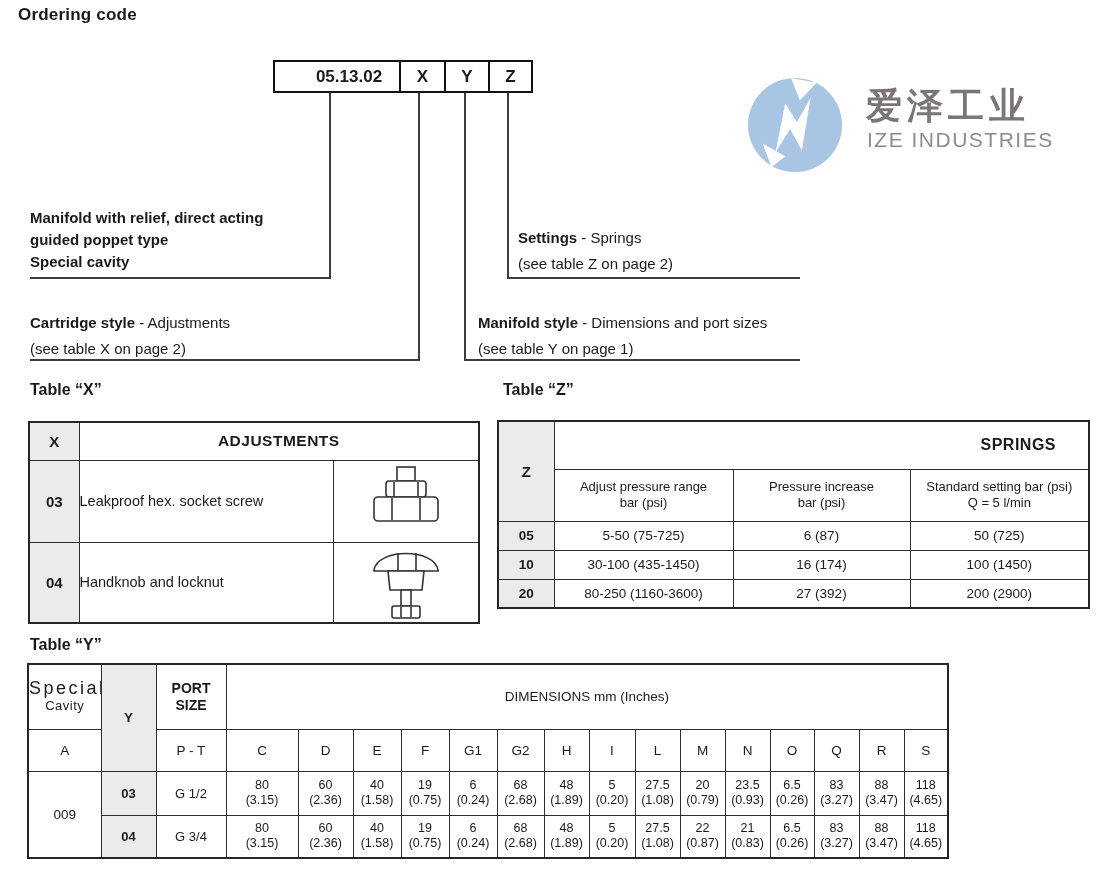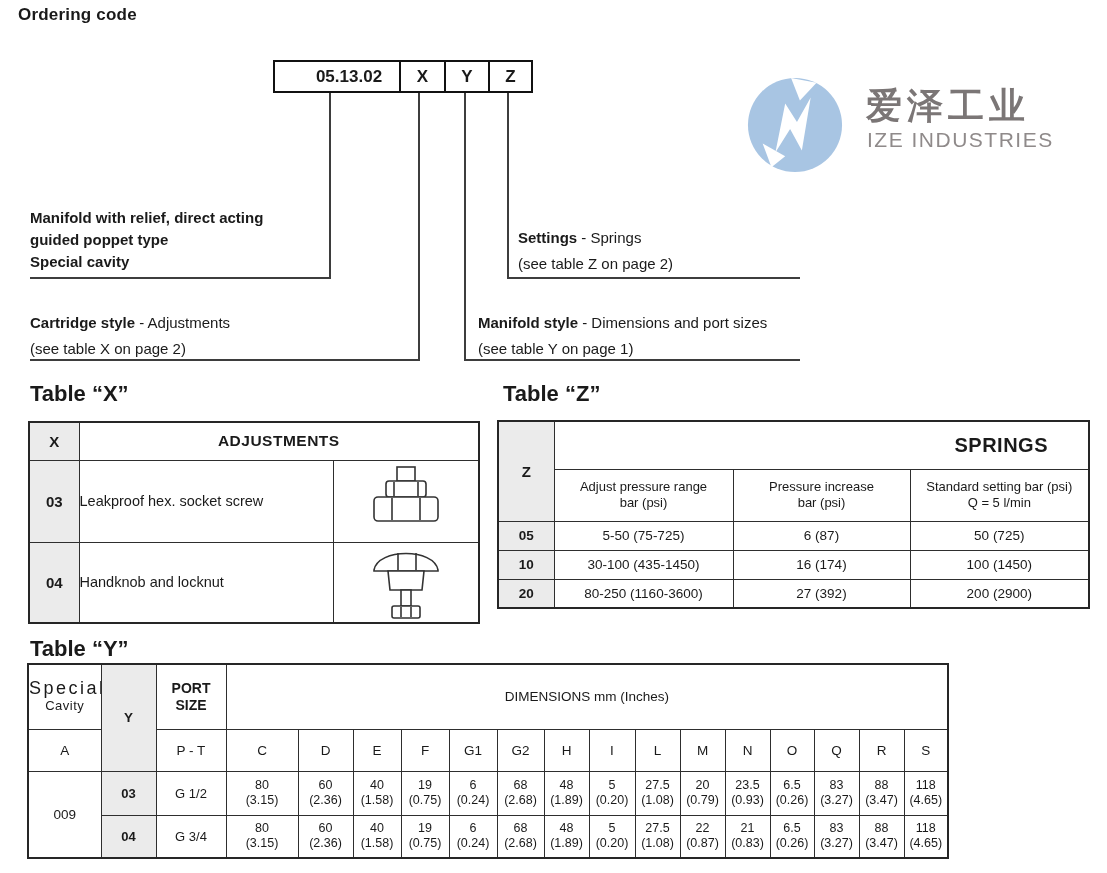--- a/index.html
+++ b/index.html
@@ -29,37 +29,37 @@
   .callout .ln { line-height:22px; }
   .callout .ln2 { line-height:26px; }
   .b { font-weight:bold; }
 
   
   .logo-mark { left:746px; top:76px; width:98px; height:98px; }
   .logo-cn { left:866px; top:82px; font-size:36px; font-weight:bold; letter-spacing:5px; color:#7b7676; }
   .logo-en { left:867px; top:128px; font-size:21px; letter-spacing:1.5px; color:#8f8a8a; }
 
   
-  .tbl-heading { font-size:22px; font-weight:bold; }
+  .tbl-heading { font-size:16px; font-weight:bold; }
   table { position:absolute; border-collapse:collapse; table-layout:fixed; background:#fff; }
   td { border:1.5px solid #2e2e2e; text-align:center; vertical-align:middle; overflow:hidden; }
   .tx, .tz, .ty { border:2.5px solid #262626; }
   .gray { background:#ebebeb; font-weight:bold; }
 
   
   .tx { left:28px; top:421px; width:450px; }
   .tx td { font-size:14.5px; }
   .tx .hdr { font-size:15.5px; font-weight:bold; letter-spacing:.5px; }
   .tx .desc { text-align:left; padding-left:0; }
   .tx .keycol { font-size:15px; }
 
   
   .tz { left:497px; top:420px; width:591px; }
   .tz td { font-size:13.5px; }
-  .tz .springs { font-size:20px; font-weight:bold; text-align:right; padding-right:40px; letter-spacing:.5px;margin-left:7px; }
+  .tz .springs { font-size:16px; font-weight:bold; text-align:right; padding-right:32px; letter-spacing:.5px;margin-left:7px; }
   .tz .sub { font-size:13px; line-height:16px; }
   .tz .keycol { font-size:15px; }
 
   
   .ty { left:27px; top:663px; width:920px; }
   .ty td { font-size:13.5px; }
   .ty .small { font-size:12.5px; line-height:15px; }
   .ty .sc1 { letter-spacing:2.5px; font-size:18px; line-height:17px; }
   .ty .sc2 { letter-spacing:.5px; font-size:13px; line-height:17px; }
   .ty .port { font-weight:bold; font-size:14px; line-height:17px; }

